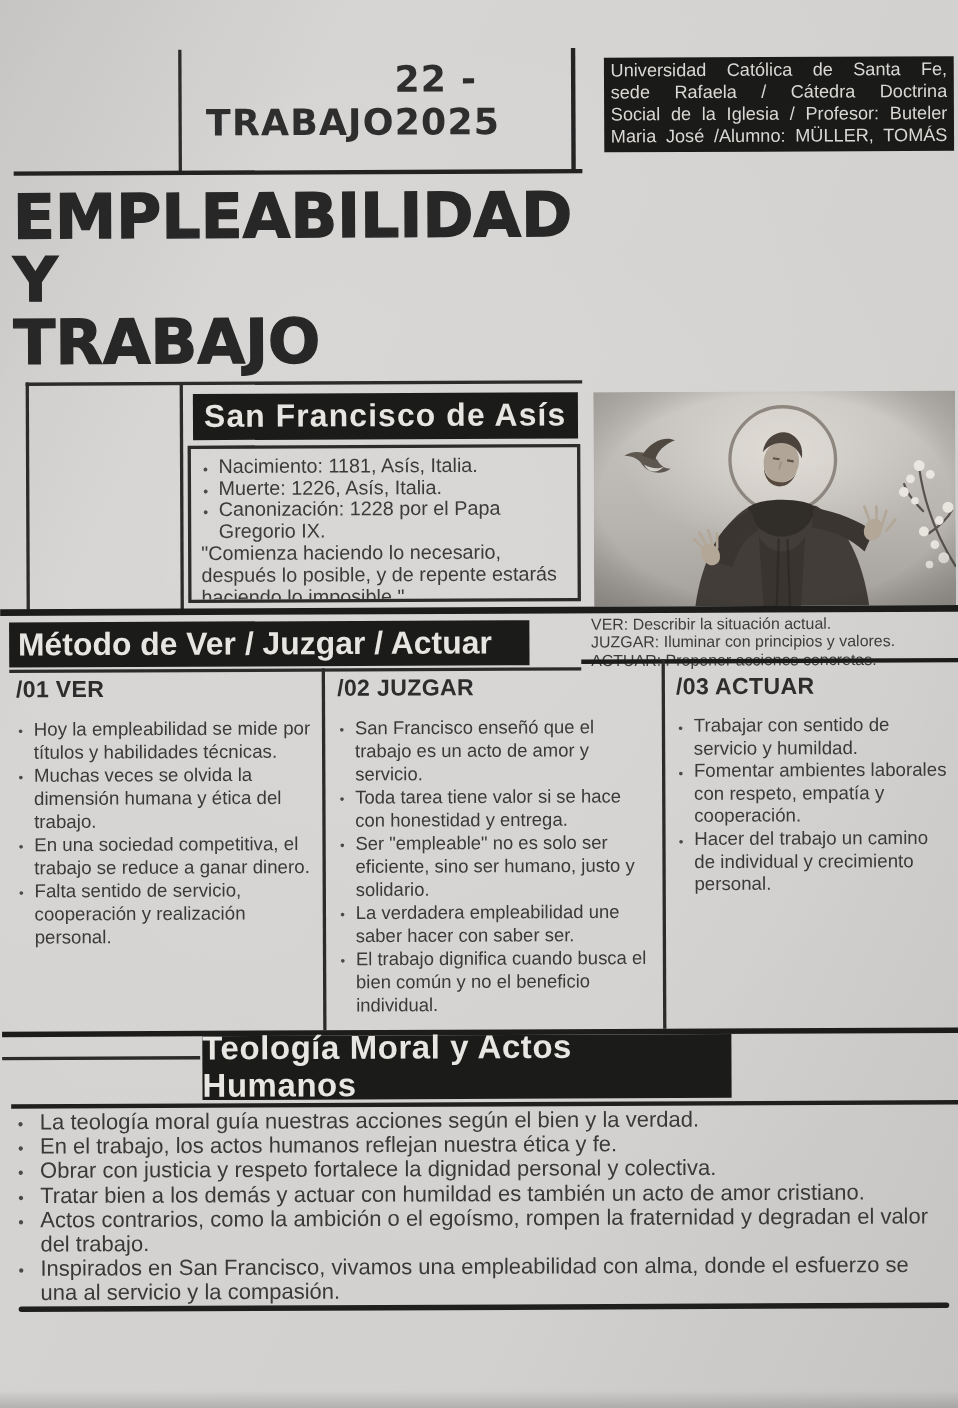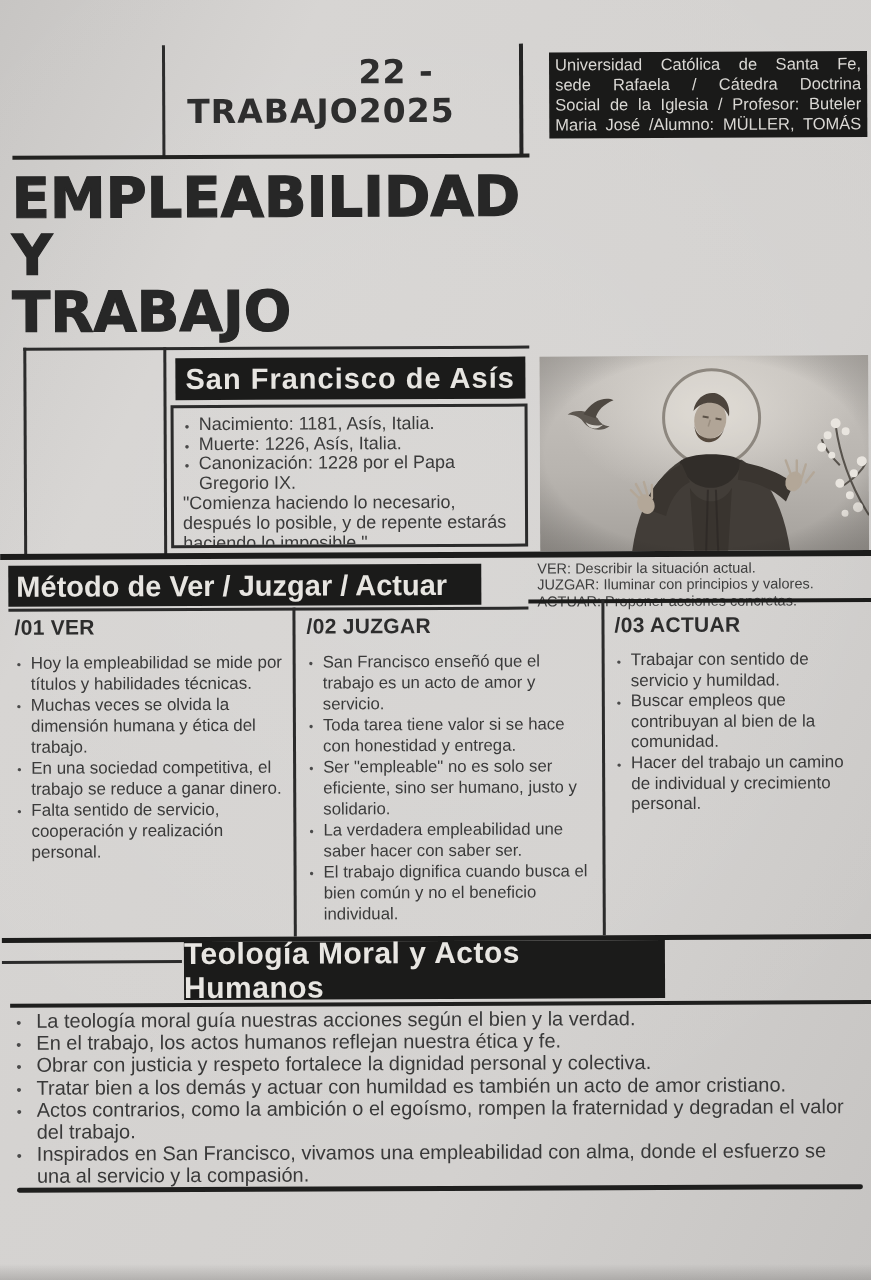--- a/index.html
+++ b/index.html
@@ -219,21 +219,21 @@
           <li>Toda tarea tiene valor si se hace con honestidad y entrega.</li>
           <li>Ser "empleable" no es solo ser eficiente, sino ser humano, justo y solidario.</li>
           <li>La verdadera empleabilidad une saber hacer con saber ser.</li>
           <li>El trabajo dignifica cuando busca el bien común y no el beneficio individual.</li>
         </ul>
     </div>
     <div class="abs col col3">
       <h3>/03 ACTUAR</h3>
       <ul class="dotlist">
           <li>Trabajar con sentido de servicio y humildad.</li>
-          <li>Buscar empleos que contribuyan al bien de la comunidad.</li>
+          <li>Fomentar ambientes laborales con respeto, empatía y cooperación.</li>
           <li>Hacer del trabajo un camino de individual y crecimiento personal.</li>
         </ul>
     </div>
 
     <div class="abs bottom-rule-1"></div>
     <div class="abs teo-left-line"></div>
     <div class="abs teo-banner">Teología Moral y Actos Humanos</div>
     <div class="abs teo-bottom-rule"></div>
     <div class="abs teo-list">
       <ul class="dotlist">

